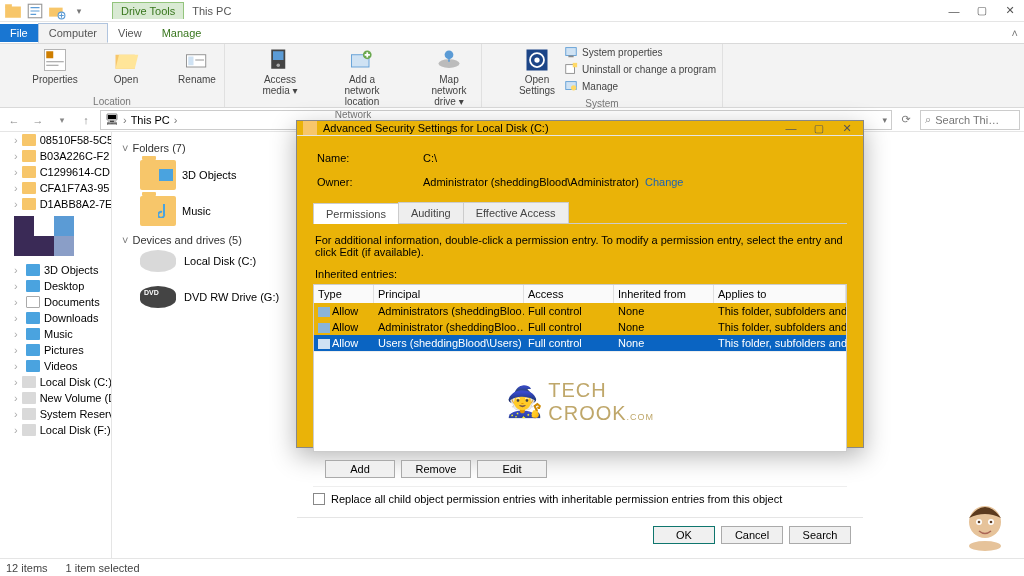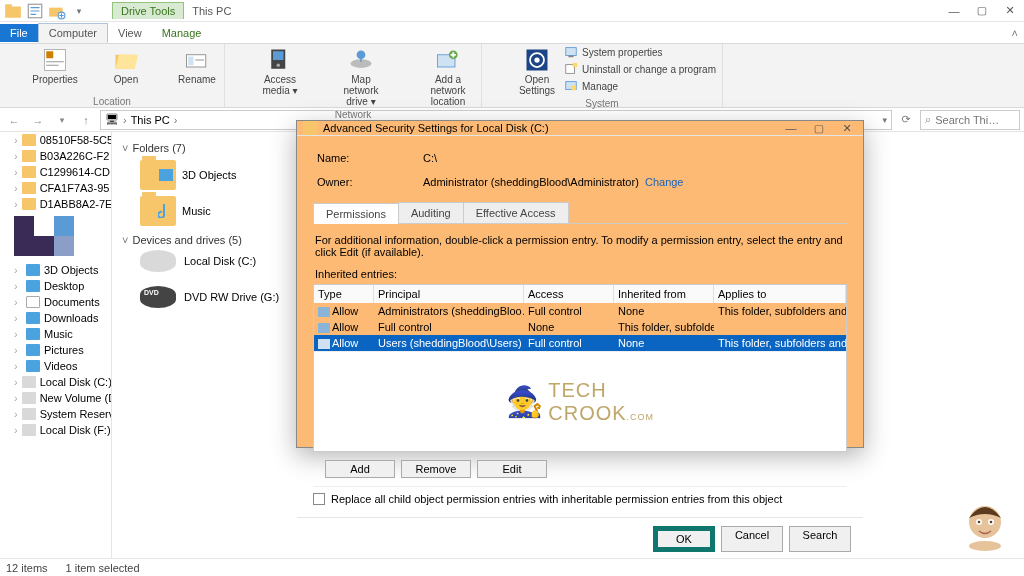--- a/index.html
+++ b/index.html
@@ -59,21 +59,21 @@
 .grouphdr .chev { color: #777; }
 .folderrow { display: flex; gap: 30px; margin: 6px 0 4px 18px; }
 .fbig { display: flex; align-items: center; gap: 6px; font-size: 11px; }
 .fbig .bigico { width: 36px; height: 30px; background: #f7c66a; border-radius: 2px; position: relative; }
 .fbig .bigico:before { content: ""; position: absolute; top: -4px; left: 2px; width: 14px; height: 4px; background: #f7c66a; border-radius: 1px; }
 .drvrow { display: flex; flex-direction: column; gap: 14px; margin-left: 18px; }
 .drv { display: flex; align-items: center; gap: 8px; font-size: 11px; }
 .drv .dico2 { width: 36px; height: 22px; background: #d9d9d9; border-radius: 50%/40%; }
 
 
-.dlg { position: absolute; left: 296px; top: 120px; width: 568px; height: 328px; background: #fdba74; border: 1px solid #888; box-shadow: 0 8px 24px rgba(0,0,0,.3); display: flex; flex-direction: column; }
+.dlg { position: absolute; left: 296px; top: 120px; width: 568px; height: 328px; background: #eab308; border: 1px solid #888; box-shadow: 0 8px 24px rgba(0,0,0,.3); display: flex; flex-direction: column; }
 .dlg-title { display: flex; align-items: center; height: 24px; border-bottom: 1px solid #e5e5e5; padding: 0 6px; }
 .dlg-title .ico { width: 14px; height: 14px; background: #f7c66a; margin-right: 6px; }
 .dlg-title .txt { font-size: 11px; }
 .dlg-title .ctrl { margin-left: auto; display: flex; gap: 8px; }
 .dlg-title .ctrl div { width: 20px; text-align: center; color: #555; }
 .dlg-body { padding: 10px 16px 6px 16px; flex: 1; display: flex; flex-direction: column; }
 .kv { display: flex; gap: 36px; font-size: 11px; padding: 6px 4px; }
 .kv .k { width: 70px; }
 .link { color: #1b62b5; }
 .tabbar { display: flex; border-bottom: 1px solid #ccc; margin-top: 8px; }
@@ -90,21 +90,21 @@
 .trow.sel .picon { background: #cfe2f3; }
 .blank { height: 100px; background: #fff; border-top: 1px solid #eee; position: relative; }
 .watermark { position: absolute; left: 50%; top: 50%; transform: translate(-50%,-50%); font-size: 20px; color: #bfa76a; letter-spacing: 1px; display: flex; align-items: center; gap: 4px; }
 .watermark .cane { font-size: 30px; color: #b08f52; }
 .btnrow { display: flex; gap: 6px; padding: 8px 12px; }
 .btn { border: 1px solid #aaa; background: #f0f0f0; padding: 2px 0; font-size: 11px; width: 70px; text-align: center; }
 .chk { display: flex; align-items: center; gap: 6px; font-size: 11px; padding: 6px 0; border-top: 1px solid #eee; }
 .chk .box { width: 12px; height: 12px; border: 1px solid #888; background: #fff; }
 .footer { display: flex; justify-content: flex-end; gap: 6px; padding: 8px 12px; border-top: 1px solid #e5e5e5; }
 .footer .btn { width: 62px; }
-.footer .btn.primary { border: 5px solid #0f766e; }
+.footer .btn.primary { border: 1px solid #0f766e; }
 
 
 .status { position: absolute; left: 0; bottom: 0; width: 1024px; height: 18px; border-top: 1px solid #e5e5e5; display: flex; align-items: center; font-size: 11px; color: #444; padding: 0 6px; gap: 18px; background: #fff; }
 
 .avatar { position: absolute; right: 14px; bottom: 24px; width: 50px; height: 56px; }
 
 
 .isvg { width: 100%; height: 100%; }
 </style>
 </head>
@@ -185,35 +185,35 @@
   <div class="group">
     <div class="items">
       <div class="bigbtn">
         <div class="ico"><svg class="isvg" viewBox="0 0 32 32">
               <rect x="6" y="4" width="16" height="22" fill="#444"></rect>
               <rect x="8" y="6" width="12" height="10" fill="#5b9bd5"></rect>
               <circle cx="14" cy="22" r="2" fill="#aaa"></circle>
             </svg></div>
         <span>Access media ▾</span>
       </div>
+      <div class="bigbtn" style="width:58px">
+        <div class="ico"><svg class="isvg" viewBox="0 0 32 32">
+              <rect x="4" y="10" width="20" height="14" fill="#cfe2f3" stroke="#5b9bd5"></rect>
+              <circle cx="22" cy="10" r="5" fill="#6aa84f"></circle>
+              <path d="M22 7v6M19 10h6" stroke="#fff" stroke-width="2"></path>
+            </svg></div>
+        <span>Add a network location</span>
+      </div>
       <div class="bigbtn" style="width:56px">
         <div class="ico"><svg class="isvg" viewBox="0 0 32 32">
               <ellipse cx="16" cy="20" rx="12" ry="5" fill="#bbb"></ellipse>
               <circle cx="16" cy="10" r="5" fill="#5b9bd5"></circle>
               <path d="M16 15v3" stroke="#5b9bd5" stroke-width="2"></path>
             </svg></div>
         <span>Map network drive ▾</span>
-      </div>
-      <div class="bigbtn" style="width:58px">
-        <div class="ico"><svg class="isvg" viewBox="0 0 32 32">
-              <rect x="4" y="10" width="20" height="14" fill="#cfe2f3" stroke="#5b9bd5"></rect>
-              <circle cx="22" cy="10" r="5" fill="#6aa84f"></circle>
-              <path d="M22 7v6M19 10h6" stroke="#fff" stroke-width="2"></path>
-            </svg></div>
-        <span>Add a network location</span>
       </div>
     </div>
     <div class="grouplabel">Network</div>
   </div>
 
   <div class="group">
     <div class="items">
       <div class="bigbtn">
         <div class="ico"><svg class="isvg" viewBox="0 0 32 32">
               <rect x="4" y="4" width="24" height="24" fill="#1c4587"></rect>
@@ -449,20 +449,21 @@
       <div id="perm-rows">
           <div class="trow">
             <div><span class="picon"></span>Allow</div>
             <div>Administrators (sheddingBloo…</div>
             <div>Full control</div>
             <div>None</div>
             <div>This folder, subfolders and files</div>
           </div>
           <div class="trow">
             <div><span class="picon"></span>Allow</div>
+            <div>Administrator (sheddingBloo…</div>
             <div>Full control</div>
             <div>None</div>
             <div>This folder, subfolders and files</div>
           </div>
           <div class="trow sel">
             <div><span class="picon"></span>Allow</div>
             <div>Users (sheddingBlood\Users)</div>
             <div>Full control</div>
             <div>None</div>
             <div>This folder, subfolders and files</div>

